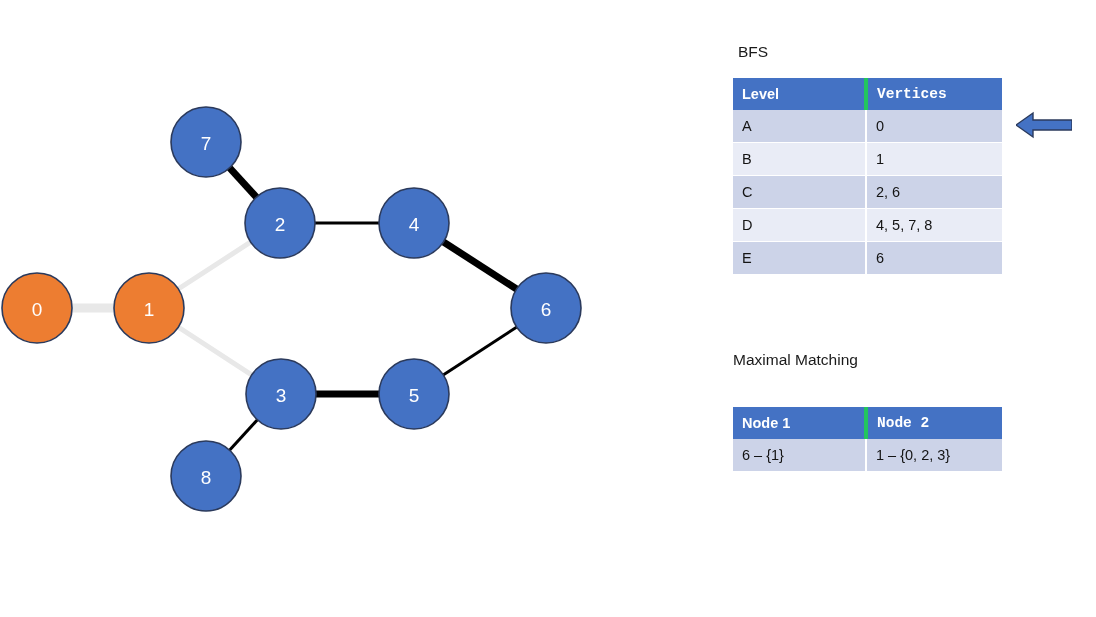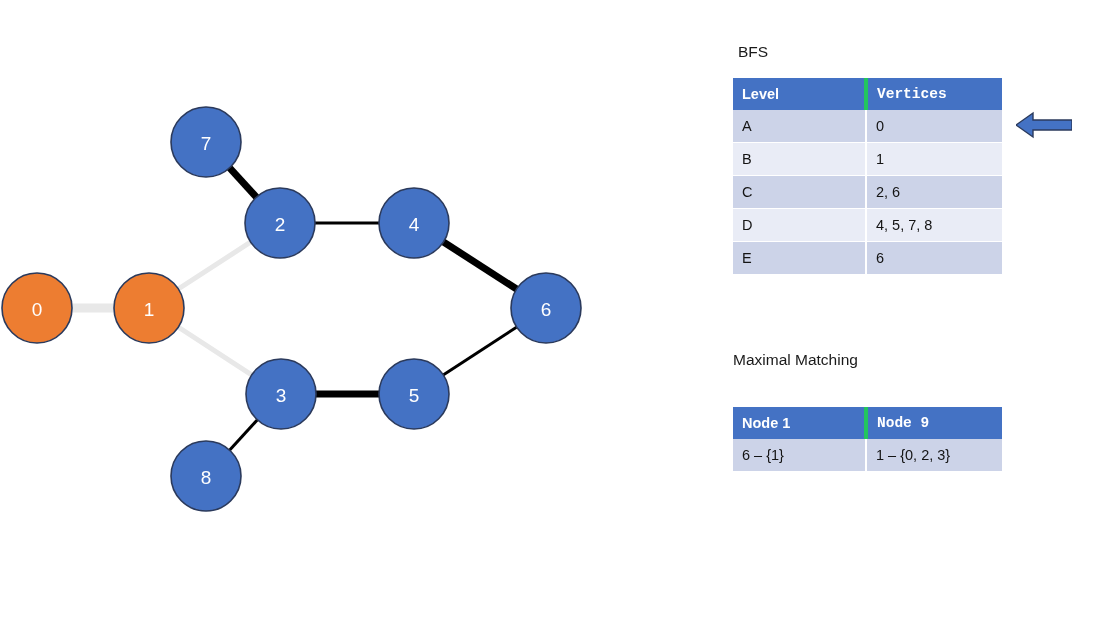--- a/index.html
+++ b/index.html
@@ -216,21 +216,21 @@
   <div id="matching-title" class="section-title">Maximal Matching</div>
 
   <table id="matching-table" class="data-table">
     <colgroup>
         <col class="c1">
         <col class="c2">
       </colgroup>
     <thead>
       <tr>
         <th>Node 1</th>
-        <th>Node 9</th>
+        <th>Node 2</th>
       </tr>
     </thead>
     <tbody id="matching-body">
         <tr class="row-odd">
           <td>6 – {1}</td>
           <td>1 – {0, 2, 3}</td>
         </tr>
       </tbody>
   </table>
 

